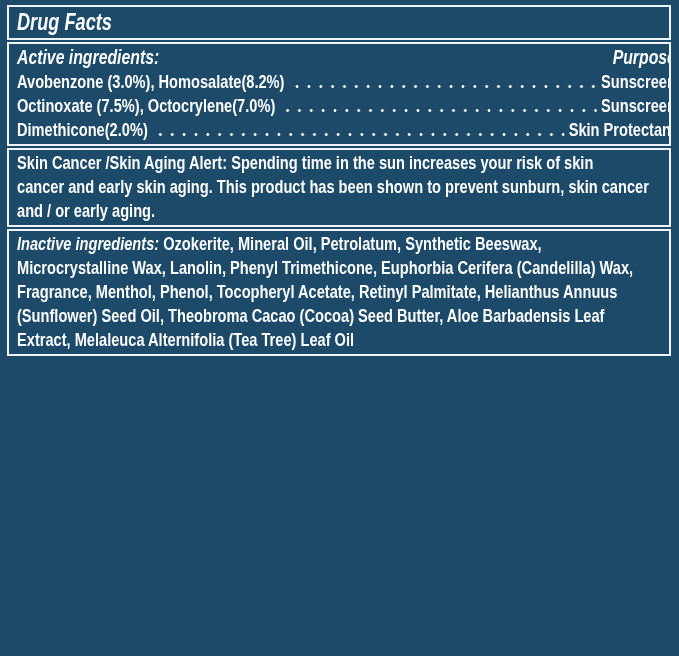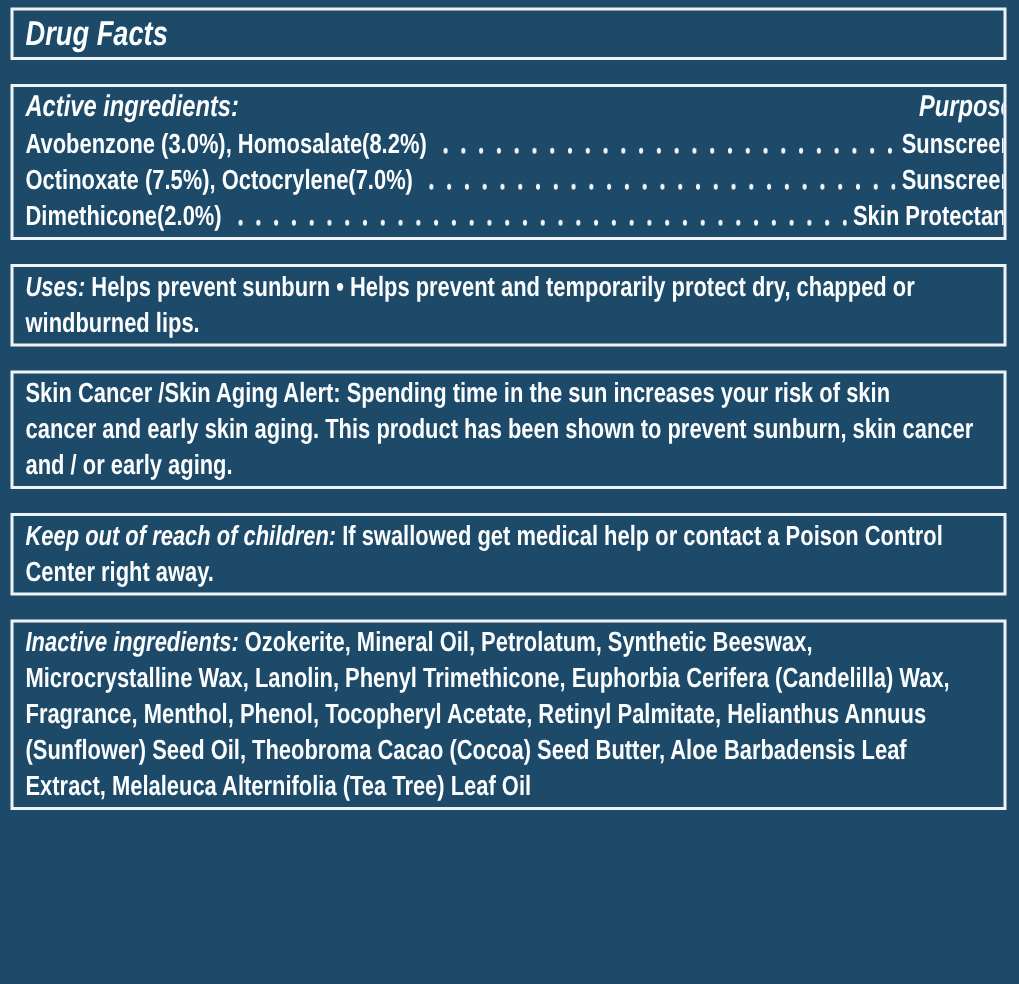--- a/index.html
+++ b/index.html
@@ -13,21 +13,21 @@
     background:var(--bg);
     font-family:"Liberation Sans","DejaVu Sans",sans-serif;
     font-weight:bold;
     color:var(--text);
   }
   .label{
     position:absolute;
     left:7px;top:5px;right:8px;bottom:5px;
     display:flex;
     flex-direction:column;
-    gap:16px;
+    gap:2px;
   }
   .box{
     border:2.5px solid var(--line);
     background:var(--bg);
     padding:1px 7px 2px 8px;
     overflow:hidden;
   }
   
   .cond{
     width:834px;
@@ -82,38 +82,30 @@
           <span class="purpose">Sunscreen</span>
         </div>
       <div class="ing-row">
           <span>Dimethicone(2.0%)</span>
           <span class="leader"></span>
           <span class="purpose">Skin Protectant</span>
         </div>
     </div>
   </section>
 
-  <section class="box">
-    <p class="cond"><span class="bi">Uses:</span> <span class="wrapText">Helps prevent sunburn • Helps prevent and temporarily protect dry, chapped or
-windburned lips.</span></p>
-  </section>
 
 
   <section class="box">
     <p class="cond"><span class="br">Skin Cancer /Skin Aging Alert:</span> <span class="wrapText">Spending time in the sun increases your risk of skin
 cancer and early skin aging. This product has been shown to prevent sunburn, skin cancer
 and / or early aging.</span></p>
   </section>
 
 
 
-  <section class="box">
-    <p class="cond"><span class="bi">Keep out of reach of children:</span> <span class="wrapText">If swallowed get medical help or contact a Poison Control
-Center right away.</span></p>
-  </section>
 
 
   <section class="box">
     <p class="cond"><span class="bi">Inactive ingredients:</span> <span class="wrapText">Ozokerite, Mineral Oil, Petrolatum, Synthetic Beeswax,
 Microcrystalline Wax, Lanolin, Phenyl Trimethicone, Euphorbia Cerifera (Candelilla) Wax,
 Fragrance, Menthol, Phenol, Tocopheryl Acetate, Retinyl Palmitate, Helianthus Annuus
 (Sunflower) Seed Oil, Theobroma Cacao (Cocoa) Seed Butter, Aloe Barbadensis Leaf
 Extract, Melaleuca Alternifolia (Tea Tree) Leaf Oil</span></p>
   </section>
 

